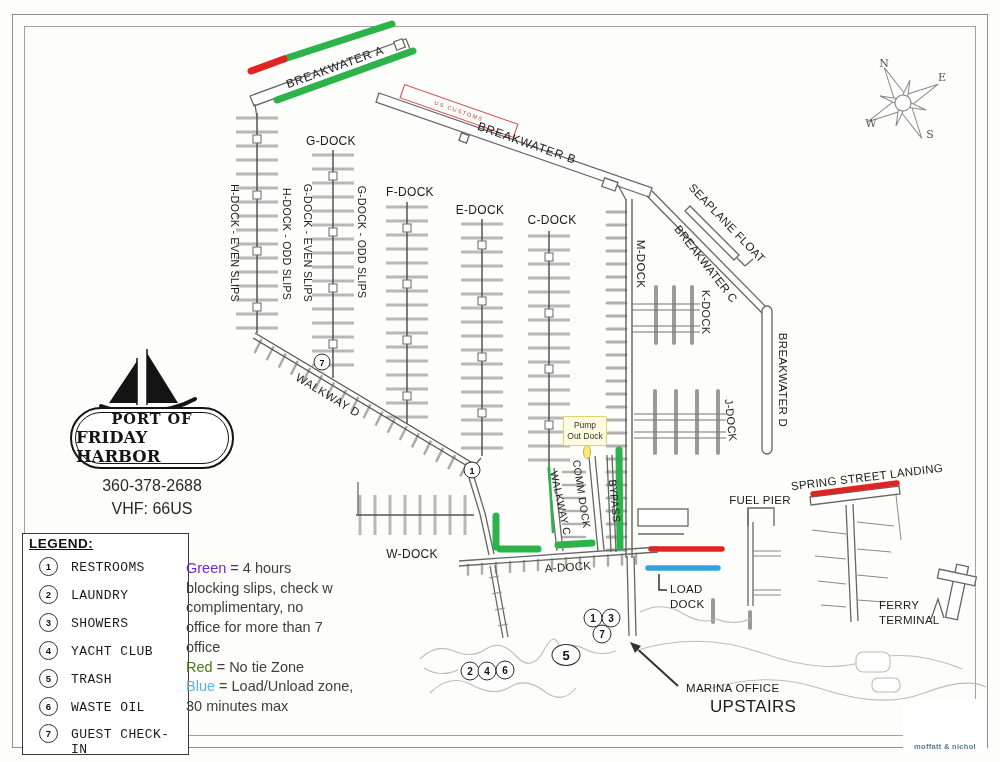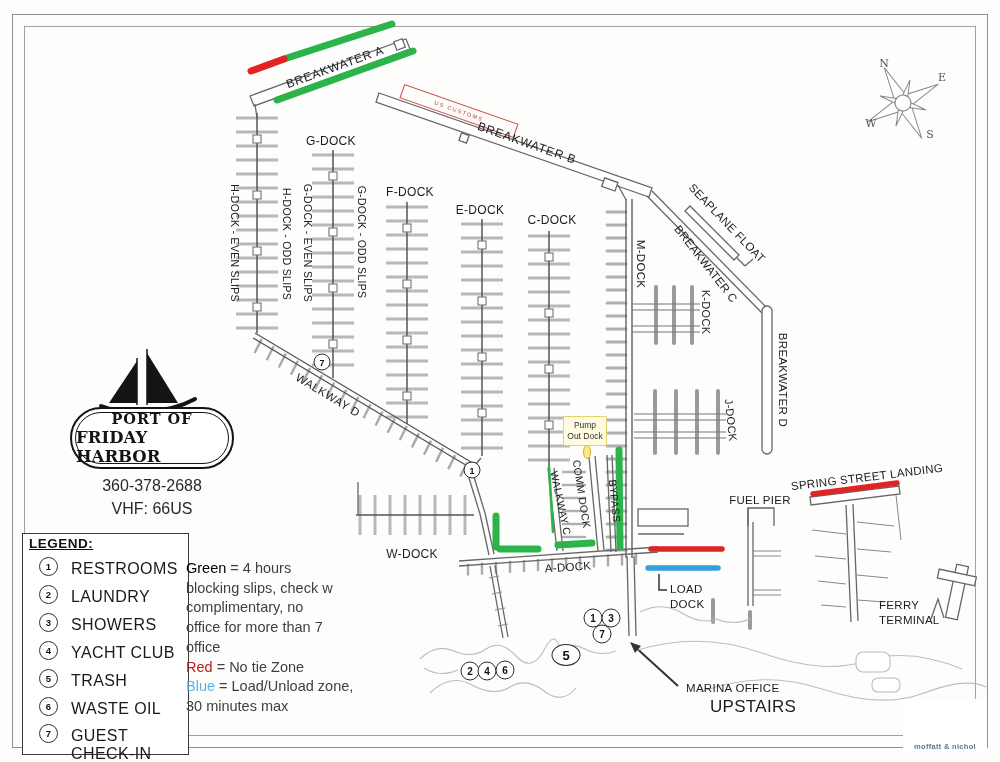--- a/index.html
+++ b/index.html
@@ -51,27 +51,27 @@
   .contact{position:absolute;transform:translateX(-50%);font-size:16px;color:#2a2a2a;z-index:3;}
 
   
   .legend-box{position:absolute;left:22px;top:533px;width:165px;height:220px;background:#fff;
               border:1.7px solid #3a3a3a;z-index:5;}
   .legend-title{position:absolute;left:29px;top:536px;font-size:13.5px;font-weight:bold;color:#111;
                 text-decoration:underline;letter-spacing:.5px;z-index:6;}
   .lrow{position:absolute;left:0;width:185px;height:18px;z-index:6;}
   .lcirc{position:absolute;left:39px;top:0;width:17px;height:17px;border:1.5px solid #333;border-radius:50%;
          background:#fff;display:flex;align-items:center;justify-content:center;font-size:9.5px;font-weight:bold;color:#111;}
-  .llab{position:absolute;left:71px;top:3px;font-size:16px;letter-spacing:.4px;color:#1a1a1a;}
+  .llab{position:absolute;left:71px;top:3px;font-size:13px;letter-spacing:.4px;color:#1a1a1a;font-family:Liberation Mono, monospace;}
 
   
   .notes{position:absolute;left:186px;top:559px;width:225px;z-index:5;font-size:14.5px;
          line-height:19.7px;color:#404040;}
-  .ngreen{color:#000000;}
-  .nred{color:#b91c1c;text-align:center;}
+  .ngreen{color:#6d28d9;}
+  .nred{color:#4d7c0f;text-align:center;}
   .nblue{color:#5ab6e8;}
 
   
   .cl{position:absolute;transform:translate(-50%,-50%);font-family:"DejaVu Serif",serif;
       font-size:11px;color:#555;z-index:3;}
 
   
   .brand{position:absolute;left:903px;top:699px;width:84px;height:52px;background:#fff;z-index:6;
          display:flex;flex-direction:column;align-items:center;justify-content:flex-end;}
   .brand-text{font-size:7.5px;font-weight:bold;color:#567a96;letter-spacing:.3px;margin-top:1px;}

